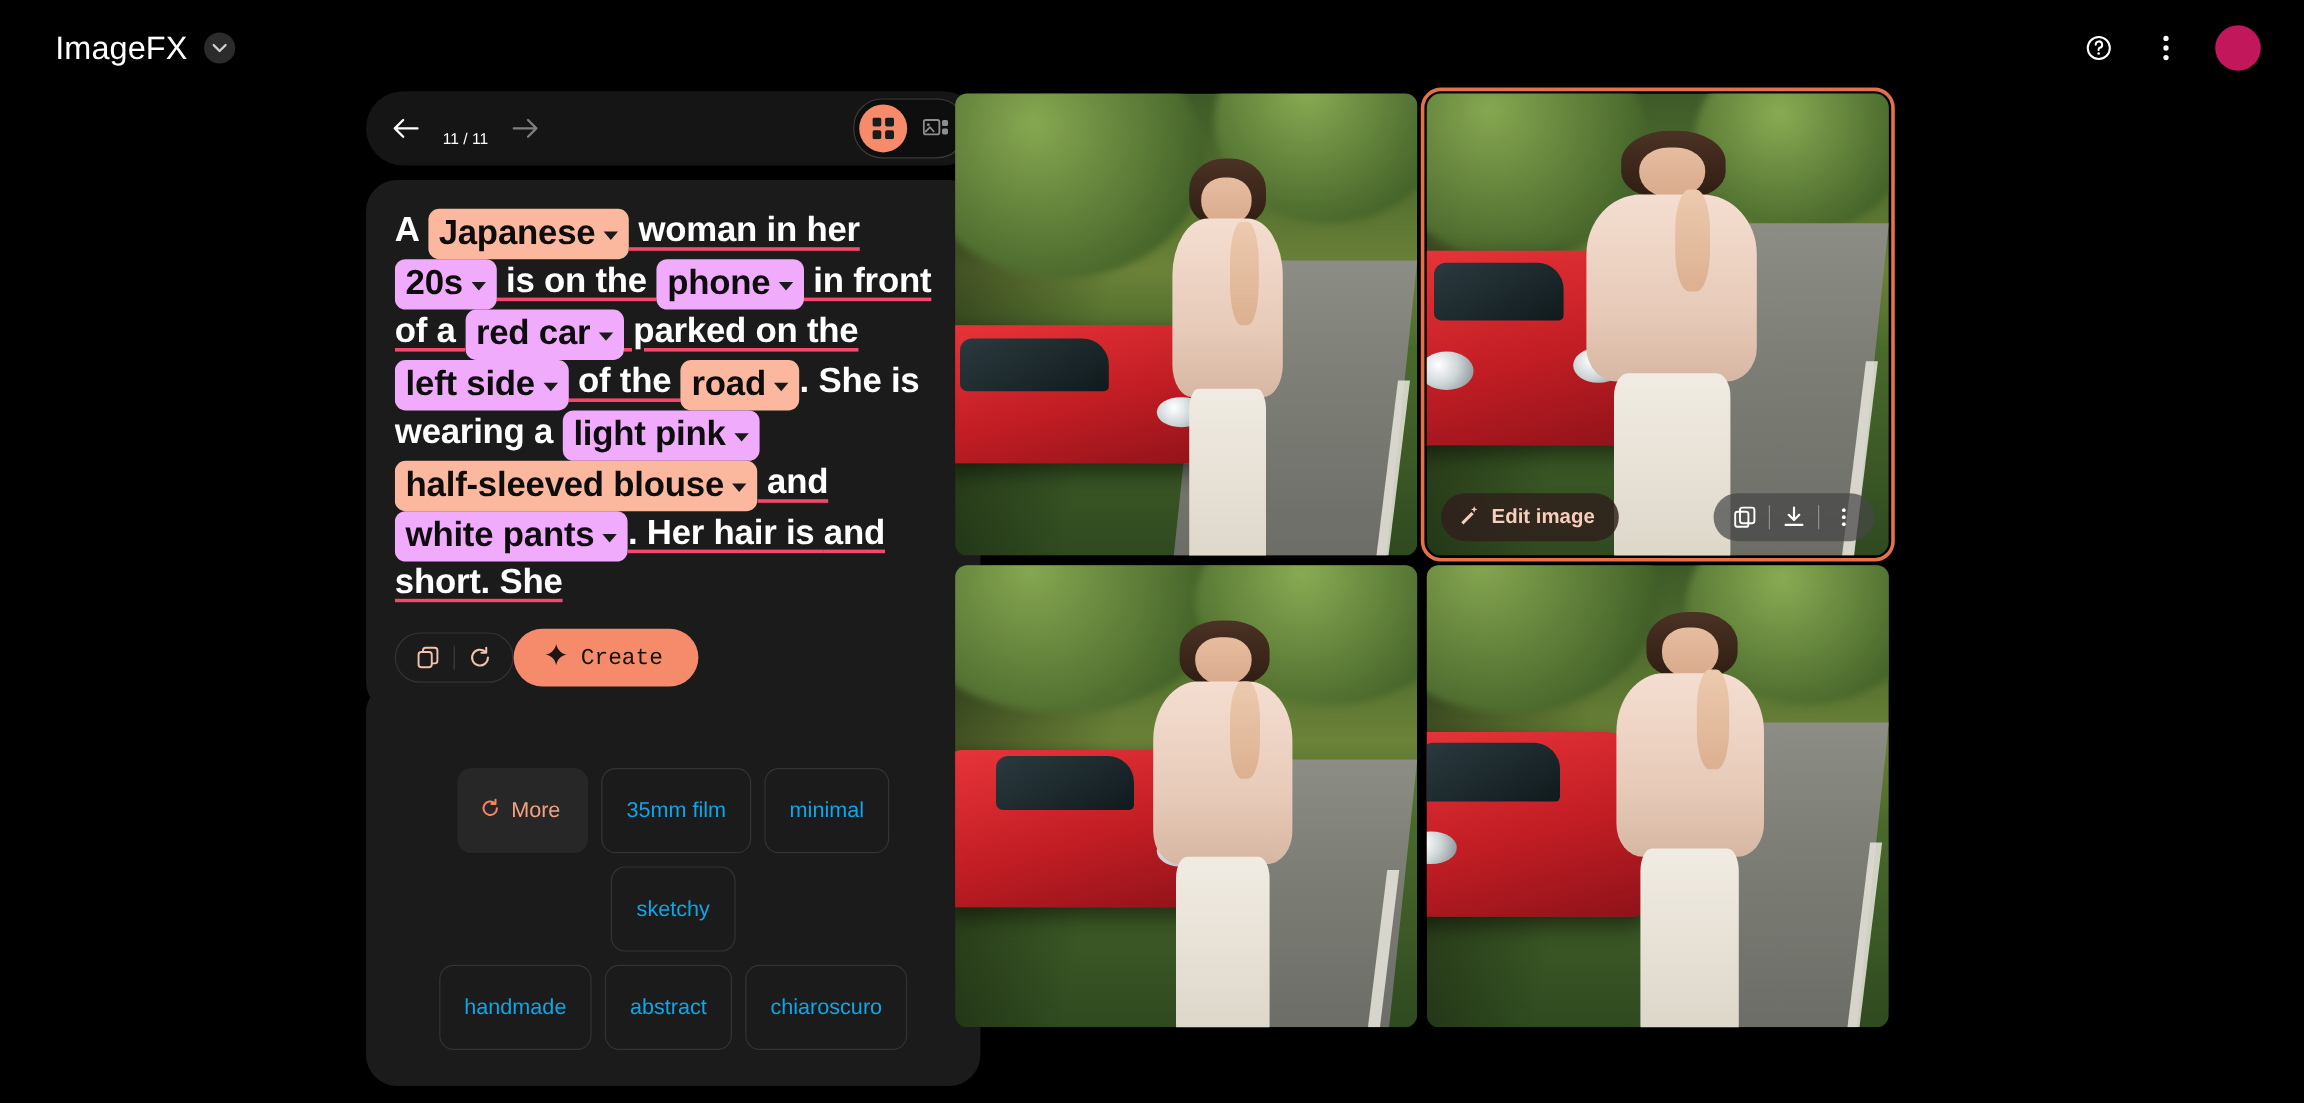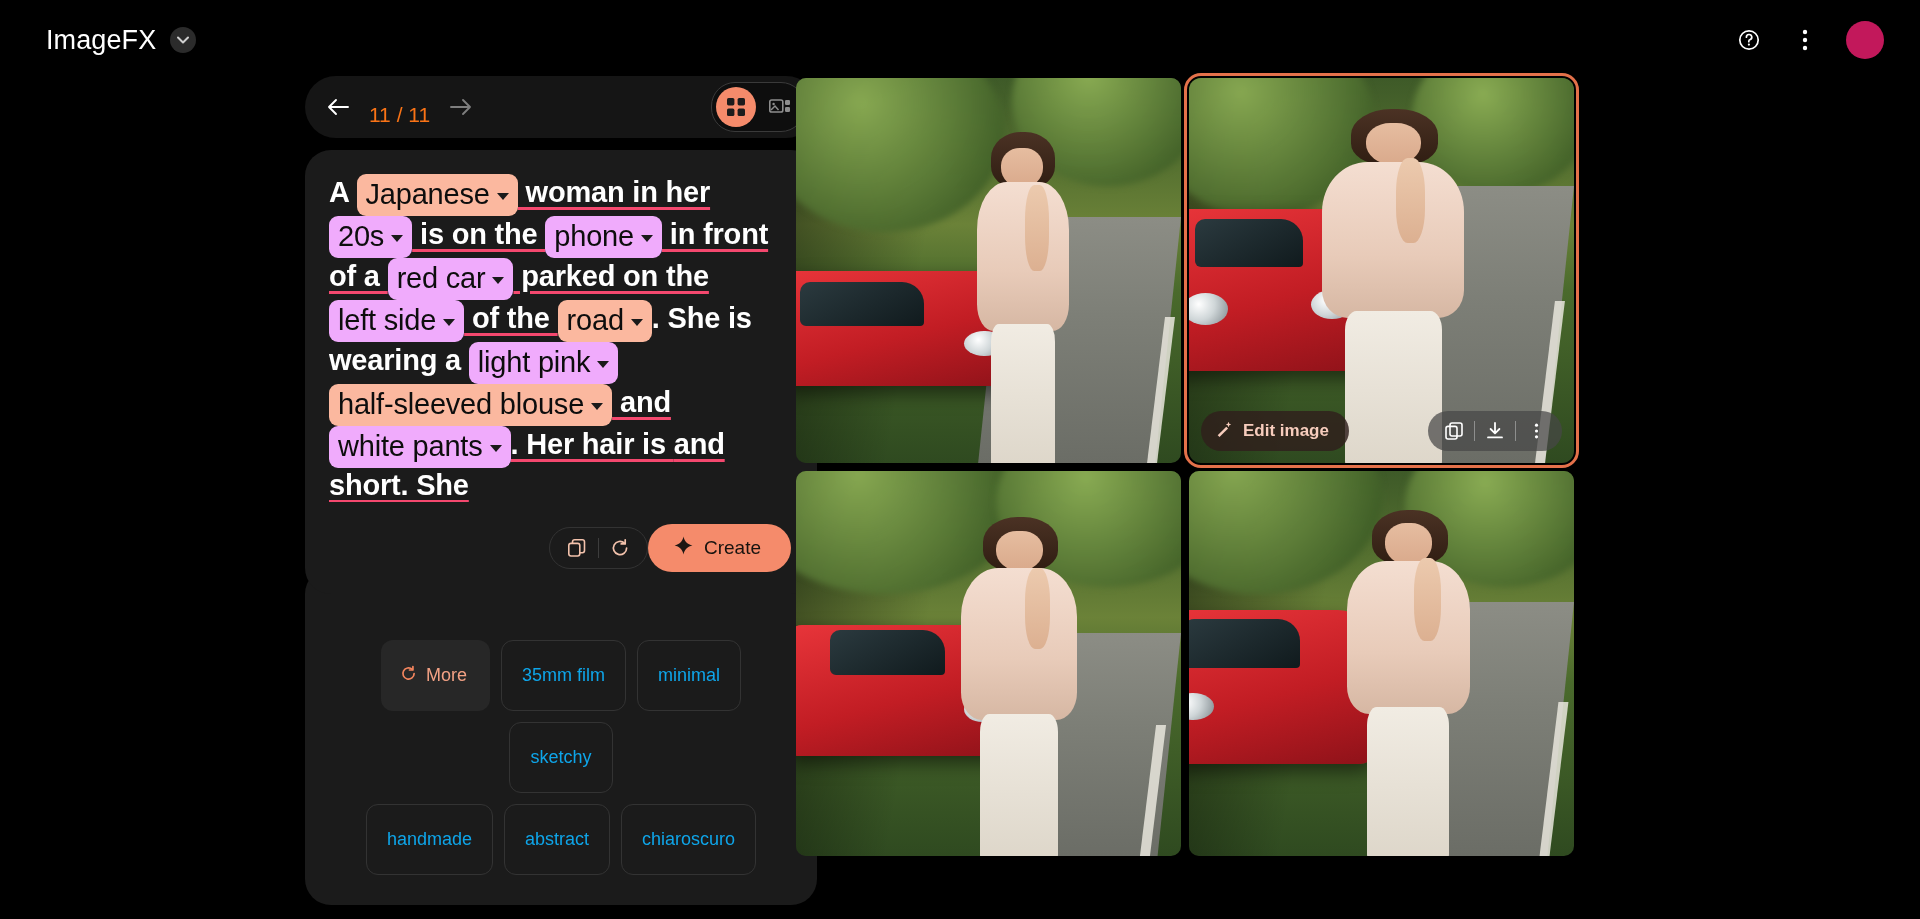--- a/index.html
+++ b/index.html
@@ -38,21 +38,21 @@
   .left-panel {
     position: absolute; left: 305px; top: 76px; width: 512px;
   }
   .nav-bar {
     height: 62px; background: #151515; border-radius: 31px;
     display: flex; align-items: center; padding: 0 12px 0 18px;
     justify-content: space-between;
   }
   .nav-left { display: flex; align-items: center; gap: 16px; }
   .nav-arrow { width: 30px; height: 30px; display: flex; align-items: center; justify-content: center; cursor: pointer; }
-  .nav-count { color: #f97316; font-size: 21px; margin-top: 16px; }
+  .nav-count { color: #ffffff; font-size: 13px; margin-top: 16px; }
   .view-toggle {
     display: flex; align-items: center; gap: 4px;
     background: #0e0e0e; border: 1px solid #3a3a3a; border-radius: 24px;
     padding: 4px;
   }
   .vt-btn {
     width: 40px; height: 40px; border-radius: 50%;
     display: flex; align-items: center; justify-content: center; cursor: pointer;
   }
   .vt-btn.active { background: #f58b6b; }
@@ -62,36 +62,37 @@
     padding: 22px 26px 22px 24px; position: relative;
   }
   .prompt-body {
     position: relative; height: 330px; overflow: hidden;
     font-size: 29px; line-height: 38px; font-weight: 700;
     color: #ffffff; letter-spacing: -0.2px;
   }
   .chip {
     display: inline-flex; align-items: center; gap: 7px;
     border-radius: 9px; padding: 1px 9px 3px 9px;
-    color: #0d0d0d; font-weight: 400;
+    color: #0d0d0d; font-weight: 700;
     position: relative; top: 2px;
   }
   .chip.light { background: #fbb89f; }
   .chip.dark  { background: #f0abfc; }
   .chip .caret {
     width: 0; height: 0; border-left: 6px solid transparent;
     border-right: 6px solid transparent; border-top: 7px solid #1a1a1a;
     position: relative; top: 2px;
   }
   .uw { text-decoration: underline; text-decoration-color: #f4486e;
         text-decoration-thickness: 3px; text-underline-offset: 5px; }
 
   .prompt-actions {
-    display: flex; align-items: center; justify-content: flex-end;
+    display: flex; align-items: center; justify-content: flex-start;
     margin-top: 22px;
+    font-family: Liberation Mono, monospace;
   }
   .mini-group {
     display: flex; align-items: center; gap: 0;
     border: 1px solid #333; border-radius: 22px; height: 42px; padding: 0 6px;
   }
   .mini-btn { width: 42px; height: 40px; display: flex; align-items: center; justify-content: center; cursor: pointer; }
   .mini-div { width: 1px; height: 20px; background: #3d3d3d; }
   .create-btn {
     display: flex; align-items: center; gap: 11px;
     background: #f58b6b; color: #17130f;

